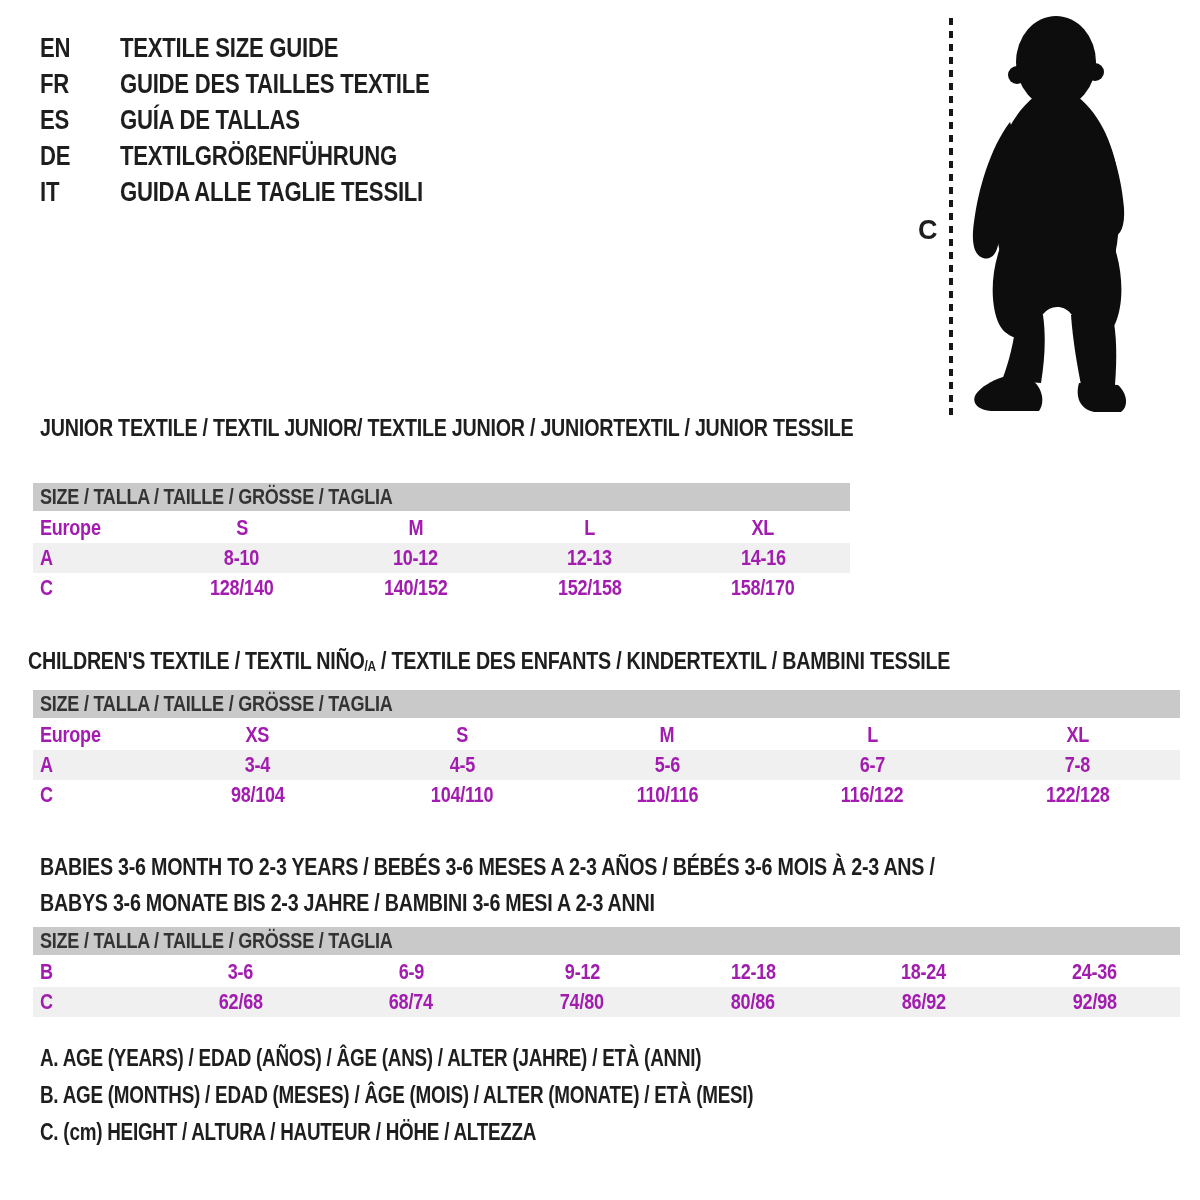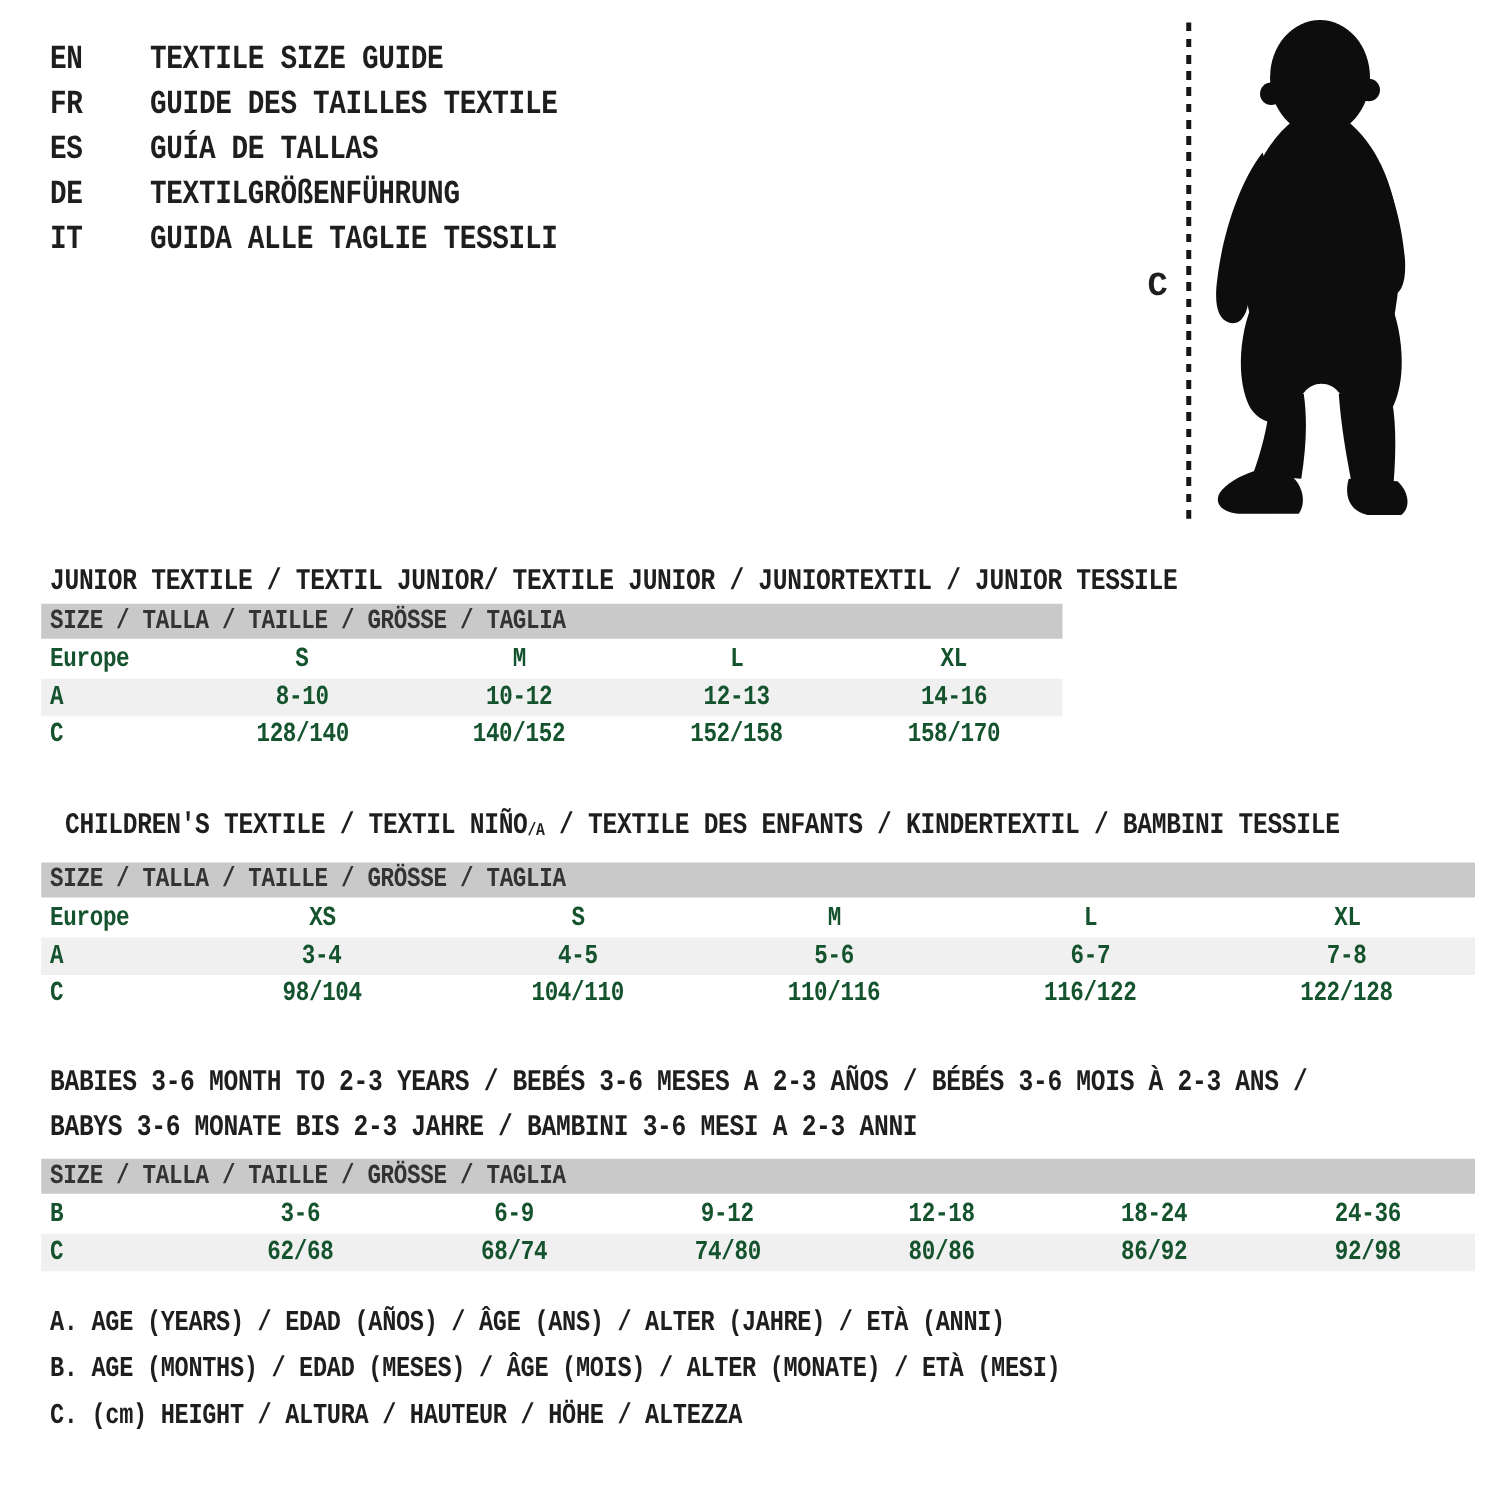--- a/index.html
+++ b/index.html
@@ -1,31 +1,31 @@
 <!DOCTYPE html>
 <html><head>
 <meta charset="utf-8">
 <style>
   html,body{margin:0;padding:0;background:#fff;}
   .page{position:relative;width:1200px;height:1200px;background:#ffffff;overflow:hidden;
-        font-family:Liberation Mono, monospace;color:#1e1e1e;}
+        font-family:Liberation Sans, sans-serif;color:#1e1e1e;}
   .abs{position:absolute;}
   
   .cond{display:inline-block;transform:scaleX(.82);transform-origin:0 50%;white-space:nowrap;letter-spacing:-.3px;}
   .cond-c{display:inline-block;transform:scaleX(.82);transform-origin:50% 50%;white-space:nowrap;letter-spacing:-.3px;}
   
   .lang-row{display:flex;font-weight:700;font-size:27px;line-height:36px;}
   .lang-code{width:80px;flex:0 0 auto;}
   
   .sec-title{font-weight:700;font-size:24px;line-height:36px;}
   .sub{font-size:.6em;vertical-align:-.12em;}
   
   .size-bar{height:28px;line-height:28px;background:#c9c9c9;margin-bottom:2px;padding-left:7px;
             font-weight:700;font-size:22px;color:#333333;}
-  .trow{display:flex;height:30px;line-height:30px;font-weight:700;font-size:22px;color:#14532d;}
+  .trow{display:flex;height:30px;line-height:30px;font-weight:700;font-size:22px;color:#a21caf;}
   .shaded{background:#f0f0f0;}
   .tlabel{width:115px;padding-left:7px;flex:0 0 auto;}
   .tcell{flex:1 1 0;text-align:center;}
   
   .legend-line{font-weight:700;font-size:23px;line-height:37px;}
   
   .dash-line{width:4px;background:repeating-linear-gradient(180deg,#161616 0 7px,transparent 7px 13px);}
   .c-label{font-weight:700;font-size:27px;}
 </style>
 </head>
@@ -67,21 +67,21 @@
       <path d="M130,122 C110,148 98,190 94,222 C91,243 94,255 103,258 C112,261 118,252 119,239 C121,207 128,170 138,146 Z"></path>
       <path d="M220,126 C234,148 242,182 244,208 C245,226 241,236 232,237 C223,237 219,229 220,217 C219,193 213,164 204,144 Z"></path>
       <path d="M124,238 C111,266 109,302 119,324 C127,340 147,343 154,329 C160,317 166,307 177,307 C189,307 194,317 200,329 C207,343 227,340 235,324 C245,302 243,266 231,238 Z"></path>
       <path d="M137,316 C134,342 129,362 122,380 L161,383 C165,358 166,336 163,315 Z"></path>
       <path d="M96,394 C91,402 97,410 111,411 L159,411 C165,403 163,388 152,380 L123,377 C111,381 101,387 96,394 Z"></path>
       <path d="M191,315 C193,342 197,364 201,385 L235,385 C237,358 237,333 232,313 Z"></path>
       <path d="M199,383 C195,397 200,409 214,412 L241,412 C249,406 247,393 238,385 Z"></path>
     </g>
   </svg>
 
-  <div class="abs sec-title" style="left:40px;top:448px;">
+  <div class="abs sec-title" style="left:40px;top:410px;">
     <span class="cond">JUNIOR TEXTILE / TEXTIL JUNIOR/ TEXTILE JUNIOR / JUNIORTEXTIL / JUNIOR TESSILE</span>
   </div>
   <div class="abs" style="left:33px;top:483px;width:817px;">
     <div class="size-bar">
       <span class="cond">SIZE / TALLA / TAILLE / GRÖSSE / TAGLIA</span>
     </div>
     <div class="trow">
       <span class="tlabel"><span class="cond">Europe</span></span>
       <span class="tcell"><span class="cond-c">S</span></span>
       <span class="tcell"><span class="cond-c">M</span></span>
@@ -97,21 +97,21 @@
     </div>
     <div class="trow">
       <span class="tlabel"><span class="cond">C</span></span>
       <span class="tcell"><span class="cond-c">128/140</span></span>
       <span class="tcell"><span class="cond-c">140/152</span></span>
       <span class="tcell"><span class="cond-c">152/158</span></span>
       <span class="tcell"><span class="cond-c">158/170</span></span>
     </div>
   </div>
 
-  <div class="abs sec-title" style="left:52px;top:643px;">
+  <div class="abs sec-title" style="left:28px;top:643px;">
     <span class="cond"><span>CHILDREN'S TEXTILE / TEXTIL NIÑO</span><span class="sub">/A</span><span> / TEXTILE DES ENFANTS / KINDERTEXTIL / BAMBINI TESSILE</span></span>
   </div>
   <div class="abs" style="left:33px;top:690px;width:1147px;">
     <div class="size-bar">
       <span class="cond">SIZE / TALLA / TAILLE / GRÖSSE / TAGLIA</span>
     </div>
     <div class="trow">
       <span class="tlabel"><span class="cond">Europe</span></span>
       <span class="tcell"><span class="cond-c">XS</span></span>
       <span class="tcell"><span class="cond-c">S</span></span>

